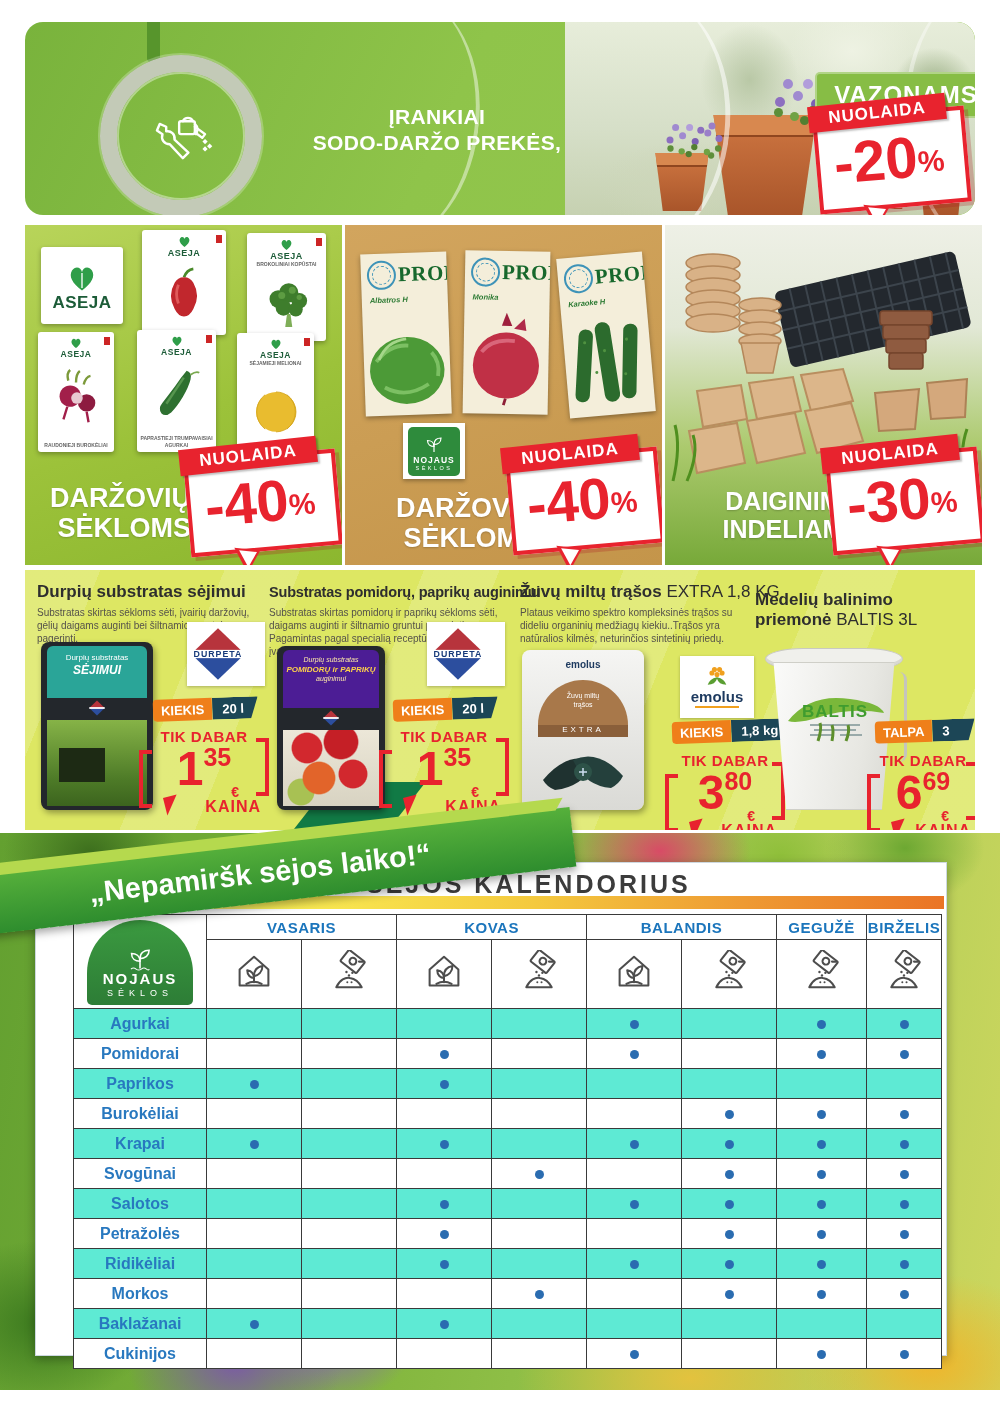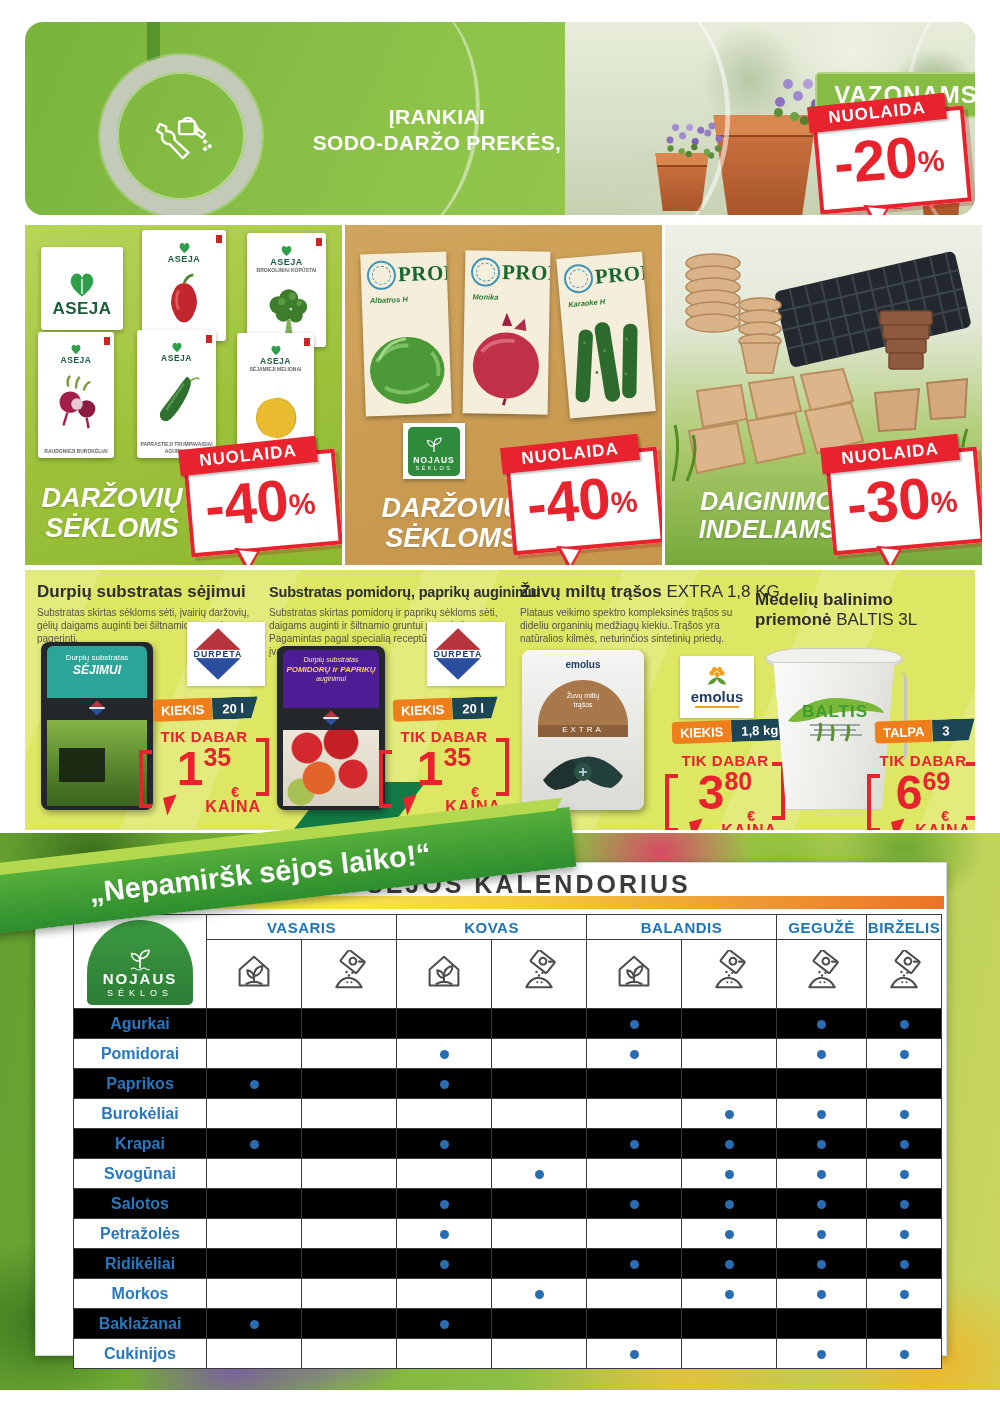--- a/index.html
+++ b/index.html
@@ -52,23 +52,23 @@
       border-left:16px solid transparent;border-right:10px solid transparent;border-top:24px solid #e8232e;transform:rotate(6deg);}
   .disc .tail::after{content:"";position:absolute;left:-11px;top:-22px;width:0;height:0;
       border-left:11px solid transparent;border-right:7px solid transparent;border-top:16px solid #fff;}
 
   
   .panel{position:absolute;top:225px;width:317px;height:340px;overflow:hidden;}
   #p1{left:25px;background:linear-gradient(160deg,#b8d45a,#9cc23a 55%,#8cb72f);}
   #p2{left:345px;background:linear-gradient(160deg,#d2a55e,#c4954a);}
   #p3{left:665px;background:linear-gradient(#eef0e6 0%,#e2e8d6 30%,#acca6e 65%,#77a939);}
   .sec-title{position:absolute;color:#fff;font-weight:bold;font-size:27px;line-height:1.12;
-             text-align:center;text-shadow:0 1px 2px rgba(0,0,0,.2);font-style:italic;}
+             text-align:right;text-shadow:0 1px 2px rgba(0,0,0,.2);}
   .apk{position:absolute;background:#fff;border-radius:3px;box-shadow:0 2px 5px rgba(0,0,0,.3);
-       display:flex;flex-direction:column;align-items:center;padding-top:11px;overflow:hidden;}
+       display:flex;flex-direction:column;align-items:center;padding-top:5px;overflow:hidden;}
   .corner-red{position:absolute;top:5px;right:4px;width:6px;height:8px;background:#cc2525;}
   .aseja-word{color:#1c5c38;font-weight:bold;letter-spacing:.5px;}
   .apk .veg{flex:1;display:flex;align-items:center;justify-content:center;width:100%;}
   .apk .cap{font-size:5px;color:#666;font-weight:bold;text-align:center;padding:0 3px 4px;line-height:1.3;}
   .ppk{position:absolute;background:#f4eeda;box-shadow:0 2px 5px rgba(0,0,0,.35);overflow:hidden;}
   .ppk .stamp{position:absolute;top:7px;left:6px;width:25px;height:25px;border:2px solid #3e93b8;border-radius:50%;}
   .ppk .stamp::after{content:"";position:absolute;inset:3px;border:1px dashed #3e93b8;border-radius:50%;}
   .ppk .pname{position:absolute;top:9px;left:37px;font-family:"Liberation Serif",serif;font-weight:bold;
               font-size:21px;color:#17682c;letter-spacing:.5px;}
   .ppk .variety{position:absolute;top:42px;left:8px;font-size:7.5px;font-style:italic;font-weight:bold;color:#2c7a33;}
@@ -132,21 +132,21 @@
   .caltitle{position:absolute;left:330px;top:7px;width:440px;font-size:25px;font-weight:bold;color:#3c3c3c;letter-spacing:3px;}
   .gbar{position:absolute;left:0;top:33px;width:908px;height:13px;
         background:linear-gradient(90deg,#fffbe2 0%,#f9ef55 25%,#f4c93e 55%,#ee9a33 78%,#ea7426 100%);}
   .caltable{position:absolute;left:37px;top:51px;}
   table.sow{border-collapse:collapse;table-layout:fixed;width:868px;}
   table.sow td{border:1px solid #3a3a3a;padding:0;text-align:center;vertical-align:middle;}
   .month-cell{height:24px;color:#1b75bc;font-weight:bold;font-size:15px;letter-spacing:.5px;background:#fff;}
   .icon-cell{height:68px;background:#fff;}
   .brand-cell{background:#fff;}
   .veg-name{color:#2878bf;font-weight:bold;font-size:16px;height:29px;}
-  .row-green td{background:#000000;}
+  .row-green td{background:#5eead4;}
   .row-white td{background:#ffffff;}
   .dot{display:inline-block;width:9px;height:9px;border-radius:50%;background:#2a6cb0;}
   .nojaus-arch{width:106px;height:80px;margin:4px auto 2px;background:linear-gradient(#3b9a40,#2d7d36);
       border-radius:53px 53px 5px 5px;display:flex;flex-direction:column;align-items:center;justify-content:flex-end;padding-bottom:5px;}
   .nojaus-arch .n1{color:#fff;font-weight:bold;font-size:15px;letter-spacing:2px;line-height:1.1;}
   .nojaus-arch .n2{color:#fff;font-size:9px;letter-spacing:5px;line-height:1.4;}
 </style>
 </head>
 <body>
 

